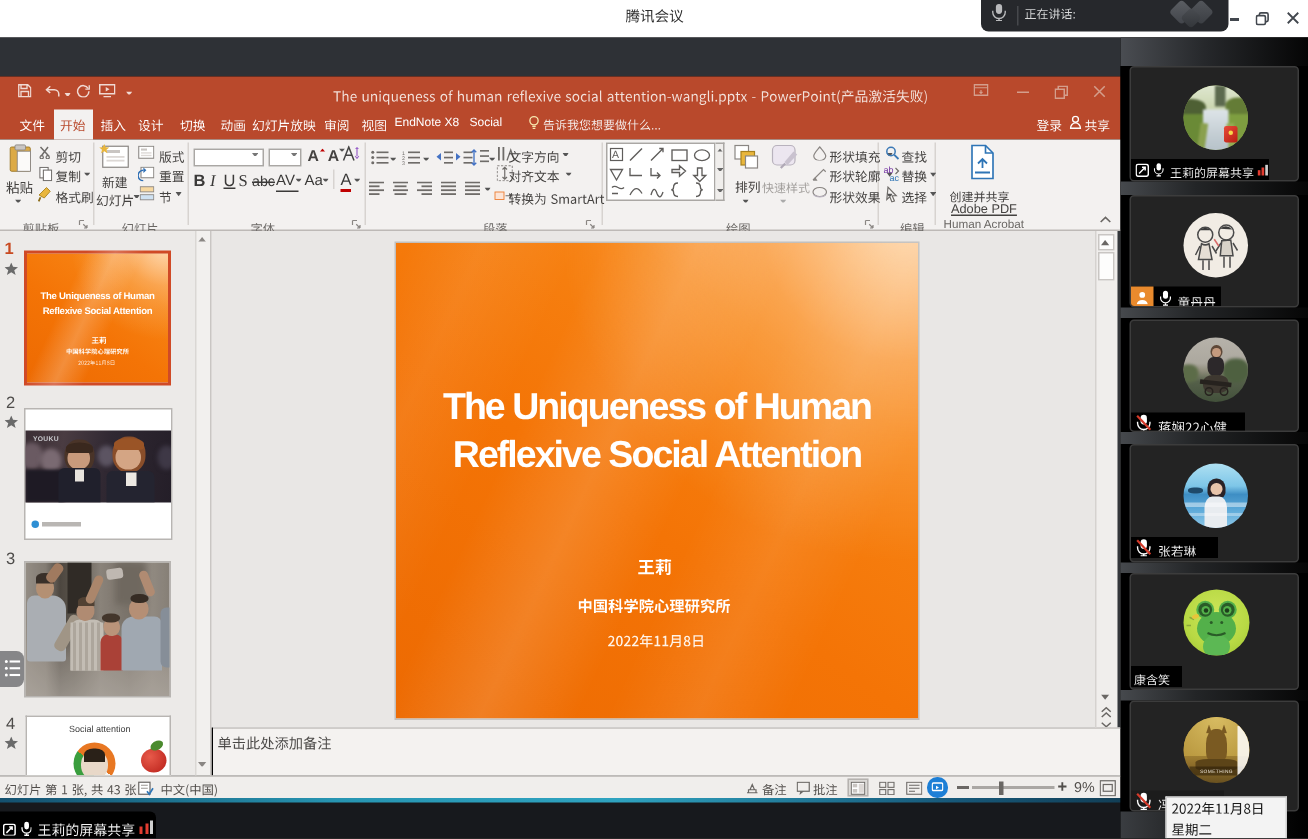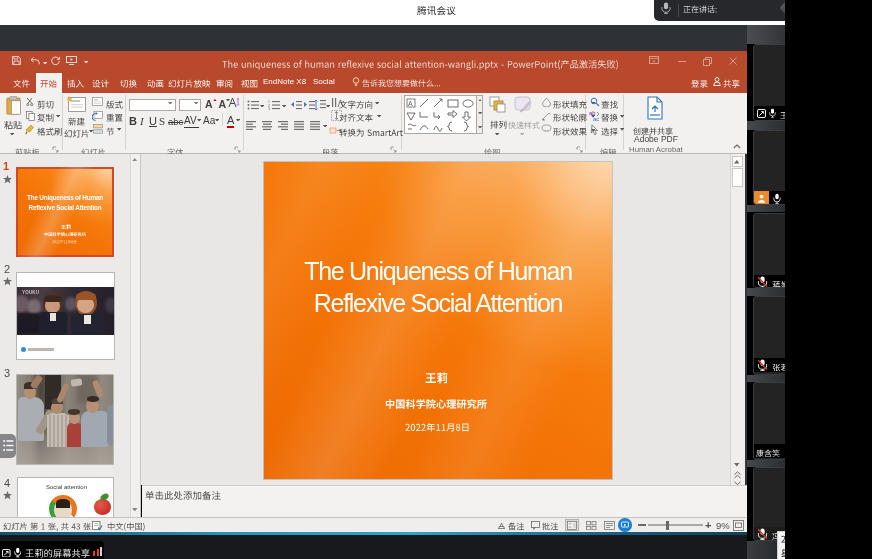--- a/index.html
+++ b/index.html
@@ -1,16 +1,16 @@
 <!DOCTYPE html>
 <html><head><meta charset="utf-8"><style>
 *{margin:0;padding:0;box-sizing:border-box}
 html,body{width:872px;height:559px;overflow:hidden;background:#000;font-family:"Liberation Sans",sans-serif;}
 </style></head><body>
-<div style="position:relative;width:785px;height:559px;background:#000;overflow:hidden">
+<div style="position:relative;width:872px;height:559px;background:#000;overflow:hidden">
 
 <div style="position:absolute;left:0px;top:0px;width:872px;height:24.5px;background:#ffffff;"></div>
 <svg style="position:absolute;left:417.3px;top:3.4px;overflow:visible;" width="39" height="13">
       <path fill="#2e2e2e" d="M7.8 3.2C7.7 3.5 7.4 4.0 7.3 4.3L7.8 4.5C8.0 4.2 8.2 3.8 8.4 3.4ZM4.1 3.4C4.3 3.7 4.5 4.2 4.5 4.5L5.1 4.3C5.1 4.0 4.8 3.5 4.6 3.2ZM3.8 10.1V10.6H7.4V10.1ZM0.8 3.5V7.0C0.8 8.4 0.8 10.3 0.3 11.7C0.4 11.8 0.7 11.9 0.8 12.0C1.1 11.1 1.3 9.9 1.4 8.7H2.6V11.1C2.6 11.3 2.6 11.3 2.5 11.3C2.4 11.3 2.0 11.3 1.6 11.3C1.7 11.5 1.8 11.8 1.8 11.9C2.4 11.9 2.7 11.9 3.0 11.8C3.2 11.7 3.2 11.5 3.2 11.2V7.8C3.4 7.9 3.6 8.1 3.6 8.2C4.0 8.0 4.2 7.8 4.5 7.6V7.9H7.1C7.0 8.2 6.9 8.6 6.8 8.9H5.1L5.2 8.1L4.6 8.1C4.5 8.5 4.4 9.1 4.3 9.5H8.1C8.0 10.7 7.9 11.2 7.7 11.3C7.6 11.4 7.5 11.4 7.4 11.4C7.2 11.4 6.8 11.4 6.4 11.3C6.5 11.5 6.5 11.8 6.5 11.9C7.0 12.0 7.4 12.0 7.7 12.0C7.9 11.9 8.1 11.9 8.2 11.7C8.5 11.5 8.7 10.8 8.8 9.2C8.8 9.1 8.8 8.9 8.8 8.9H7.5C7.6 8.5 7.8 7.9 7.9 7.4C8.2 7.7 8.6 8.0 9.0 8.1C9.1 8.0 9.3 7.7 9.4 7.6C8.8 7.4 8.3 7.0 7.9 6.5H9.3V5.9H5.8C5.9 5.7 6.0 5.4 6.1 5.1H9.0V4.5H6.3C6.4 4.1 6.5 3.7 6.6 3.2L6.0 3.1C5.9 3.6 5.8 4.1 5.6 4.5H3.7V5.1H5.4C5.3 5.4 5.2 5.7 5.0 5.9H3.4V6.5H4.6C4.2 7.0 3.8 7.4 3.2 7.7V3.5ZM7.2 6.5C7.4 6.8 7.6 7.1 7.8 7.3H4.8C5.0 7.1 5.2 6.8 5.4 6.5ZM1.4 4.1H2.6V5.7H1.4ZM1.4 6.4H2.6V8.1H1.4L1.4 6.9Z M10.8 3.7C11.3 4.2 11.9 4.8 12.1 5.2L12.7 4.7C12.4 4.3 11.8 3.7 11.3 3.3ZM10.1 6.1V6.8H11.5V10.2C11.5 10.6 11.2 10.9 11.0 11.0C11.1 11.2 11.3 11.5 11.4 11.6C11.5 11.4 11.8 11.2 13.5 9.9C13.4 9.8 13.3 9.5 13.2 9.3L12.2 10.1V6.1ZM13.2 3.6V4.3H14.6V7.1H13.1V7.8H14.6V11.9H15.3V7.8H16.8V7.1H15.3V4.3H17.1C17.1 8.5 17.1 11.7 18.2 12.0C18.7 12.2 19.0 11.8 19.1 10.2C19.0 10.1 18.8 9.9 18.6 9.7C18.6 10.5 18.5 11.3 18.5 11.2C17.8 11.1 17.8 7.8 17.9 3.6Z M20.9 11.8C21.3 11.7 21.8 11.6 27.0 11.2C27.2 11.5 27.4 11.8 27.5 12.0L28.2 11.6C27.8 10.9 26.8 9.8 26.0 9.1L25.3 9.4C25.7 9.7 26.1 10.2 26.5 10.6L22.0 10.9C22.7 10.3 23.4 9.5 24.0 8.7H28.3V8.0H20.3V8.7H23.0C22.4 9.6 21.7 10.3 21.4 10.6C21.1 10.8 20.9 11.0 20.7 11.1C20.8 11.3 20.9 11.6 20.9 11.8ZM24.3 3.1C23.4 4.4 21.7 5.6 19.8 6.4C20.0 6.6 20.2 6.9 20.3 7.1C20.9 6.8 21.4 6.5 22.0 6.2V6.8H26.6V6.1H22.1C22.9 5.6 23.7 5.0 24.3 4.3C24.9 4.9 25.7 5.5 26.6 6.1C27.1 6.4 27.7 6.7 28.2 7.0C28.3 6.8 28.6 6.5 28.7 6.3C27.2 5.8 25.6 4.7 24.7 3.8L25.0 3.4Z M34.4 3.6C34.7 4.2 35.2 5.1 35.3 5.6L36.0 5.3C35.8 4.8 35.4 3.9 35.0 3.3ZM30.2 3.8C30.6 4.2 31.2 4.9 31.4 5.3L32.0 4.8C31.7 4.4 31.2 3.8 30.7 3.4ZM37.2 3.7C36.9 5.7 36.3 7.5 35.3 9.0C34.3 7.6 33.7 5.9 33.4 3.8L32.7 3.9C33.1 6.2 33.7 8.1 34.8 9.6C34.1 10.4 33.3 11.0 32.1 11.5C32.3 11.6 32.5 11.9 32.6 12.1C33.7 11.6 34.6 10.9 35.3 10.2C36.0 11.0 36.9 11.6 38.0 12.1C38.2 11.9 38.4 11.6 38.6 11.4C37.4 11.0 36.5 10.4 35.8 9.6C36.9 8.0 37.5 6.0 37.9 3.8ZM29.5 6.1V6.8H30.9V10.3C30.9 10.8 30.7 11.1 30.5 11.3C30.6 11.4 30.8 11.6 30.9 11.8C31.1 11.6 31.3 11.4 33.0 10.2C33.0 10.0 32.8 9.7 32.8 9.6L31.6 10.4V6.1Z"></path>
     </svg>
 <div style="position:absolute;left:819.9px;top:12.2px;width:5.8px;height:1.4px;background:#42474e;"></div>
 <svg style="position:absolute;left:837.3px;top:8.3px" width="9" height="9" viewBox="0 0 9 9">
 <rect x="0.6" y="2.4" width="6" height="6" rx="1" fill="none" stroke="#42474e" stroke-width="1.1"></rect>
 <path d="M2.6 2.4 V1.6 a1 1 0 0 1 1-1 H7.4 a1 1 0 0 1 1 1 V5.4 a1 1 0 0 1 -1 1 H6.6" fill="none" stroke="#42474e" stroke-width="1.1"></path>
     </svg>
@@ -490,21 +490,21 @@
     </svg>
 <svg style="position:absolute;left:645px;top:96px" width="20" height="24" viewBox="0 0 20 24">
 <path d="M3 1 h9 l5 5 v17 H3 Z" fill="#fff" stroke="#2e75b6" stroke-width="1.1"></path>
 <path d="M12 1 v5 h5" fill="none" stroke="#2e75b6" stroke-width="1.1"></path>
 <path d="M10 16 v-6 m-3 3 l3-3 3 3" stroke="#2e75b6" fill="none" stroke-width="1.2"></path>
 <path d="M5 19 h10" stroke="#2e75b6" stroke-width="1.2"></path>
     </svg>
 <svg style="position:absolute;left:633px;top:124.5px;overflow:visible;" width="40" height="10">
       <path fill="#444240" d="M6.7 2.7V9.1C6.7 9.3 6.6 9.3 6.5 9.3C6.3 9.3 5.8 9.3 5.3 9.3C5.4 9.5 5.5 9.7 5.5 9.9C6.2 9.9 6.7 9.9 6.9 9.8C7.2 9.7 7.3 9.5 7.3 9.1V2.7ZM5.1 3.5V7.9H5.7V3.5ZM1.1 5.5V8.9C1.1 9.6 1.4 9.8 2.2 9.8C2.3 9.8 3.5 9.8 3.6 9.8C4.4 9.8 4.5 9.5 4.6 8.4C4.4 8.3 4.2 8.3 4.1 8.2C4.0 9.1 4.0 9.3 3.6 9.3C3.4 9.3 2.4 9.3 2.2 9.3C1.8 9.3 1.7 9.2 1.7 8.9V6.0H3.5C3.4 7.0 3.3 7.4 3.2 7.5C3.2 7.6 3.1 7.6 3.0 7.6C2.9 7.6 2.6 7.6 2.3 7.5C2.4 7.7 2.4 7.9 2.5 8.1C2.8 8.1 3.1 8.1 3.2 8.1C3.4 8.0 3.6 8.0 3.7 7.9C3.9 7.7 4.0 7.1 4.0 5.7C4.1 5.6 4.1 5.5 4.1 5.5ZM2.5 2.6C2.1 3.6 1.2 4.7 0.2 5.4C0.4 5.5 0.6 5.7 0.7 5.9C1.4 5.2 2.1 4.4 2.6 3.6C3.3 4.3 4.0 5.1 4.3 5.6L4.8 5.2C4.4 4.7 3.6 3.8 2.9 3.1L3.1 2.7Z M11.2 3.2V3.7H12.6V4.3H10.6V4.8H12.6V5.4H11.1V5.9H12.6V6.5H11.0V7.0H12.6V7.6H10.7V8.1H12.6V8.9H13.2V8.1H15.5V7.6H13.2V7.0H15.2V6.5H13.2V5.9H15.0V4.8H15.6V4.3H15.0V3.2H13.2V2.6H12.6V3.2ZM13.2 4.8H14.5V5.4H13.2ZM13.2 4.3V3.7H14.5V4.3ZM8.8 6.1C8.8 6.0 9.0 5.9 9.1 5.9H10.1C10.0 6.6 9.8 7.2 9.6 7.7C9.4 7.4 9.2 7.0 9.1 6.5L8.6 6.7C8.8 7.4 9.1 7.9 9.4 8.3C9.1 8.8 8.7 9.2 8.3 9.5C8.4 9.6 8.6 9.8 8.7 9.9C9.1 9.6 9.5 9.2 9.7 8.7C10.6 9.5 11.8 9.7 13.2 9.7H15.5C15.5 9.6 15.6 9.3 15.7 9.2C15.3 9.2 13.6 9.2 13.2 9.2C11.9 9.2 10.8 9.0 10.0 8.2C10.3 7.5 10.6 6.5 10.7 5.4L10.3 5.3L10.2 5.3H9.5C9.9 4.7 10.3 4.0 10.7 3.2L10.3 3.0L10.1 3.1H8.5V3.6H9.9C9.6 4.3 9.2 5.0 9.0 5.2C8.9 5.4 8.7 5.6 8.5 5.6C8.6 5.8 8.7 6.0 8.8 6.1Z M21.1 4.8V6.5H18.9V6.3V4.8ZM21.6 2.5C21.5 3.0 21.2 3.7 20.9 4.2H16.7V4.8H18.3V6.3V6.5H16.4V7.1H18.2C18.1 8.0 17.7 8.8 16.4 9.5C16.6 9.6 16.8 9.8 16.9 10.0C18.3 9.2 18.8 8.2 18.9 7.1H21.1V9.9H21.8V7.1H23.6V6.5H21.8V4.8H23.3V4.2H21.5C21.8 3.8 22.1 3.2 22.3 2.7ZM17.7 2.8C18.1 3.2 18.4 3.8 18.6 4.2L19.2 3.9C19.0 3.6 18.6 3.0 18.3 2.6Z M28.7 8.1C29.5 8.6 30.4 9.4 30.9 9.9L31.5 9.6C31.0 9.1 30.0 8.3 29.2 7.8ZM26.6 7.8C26.2 8.4 25.3 9.1 24.5 9.5C24.6 9.6 24.8 9.8 25.0 9.9C25.8 9.5 26.7 8.7 27.3 8.0ZM24.7 4.3V4.8H26.2V6.7H24.4V7.3H31.6V6.7H29.8V4.8H31.4V4.3H29.8V2.6H29.1V4.3H26.9V2.6H26.2V4.3ZM26.9 6.7V4.8H29.1V6.7Z M34.1 4.7H37.9V5.5H34.1ZM33.5 4.3V5.9H38.5V4.3ZM38.3 6.4 38.1 6.4H33.2V6.9H37.3C36.8 7.1 36.2 7.3 35.7 7.4L35.7 7.8H32.4V8.4H35.7V9.3C35.7 9.4 35.6 9.4 35.5 9.4C35.3 9.4 34.8 9.5 34.2 9.4C34.3 9.6 34.4 9.8 34.5 9.9C35.2 9.9 35.6 9.9 35.9 9.9C36.2 9.8 36.3 9.6 36.3 9.3V8.4H39.6V7.8H36.3V7.6C37.2 7.4 38.1 7.1 38.8 6.7L38.4 6.4ZM35.5 2.6C35.6 2.8 35.7 3.0 35.7 3.3H32.5V3.8H39.5V3.3H36.4C36.3 3.0 36.2 2.7 36.1 2.5Z"></path>
     </svg>
-<div style="position:absolute;left:634px;top:133.5px;width:52px;height:10px;color:#444240;font-size:8.5px;white-space:nowrap;">Adobe PDF</div>
+<div style="position:absolute;left:634px;top:133.5px;width:52px;height:10px;color:#444240;font-size:8.5px;white-space:nowrap;text-decoration:underline;">Adobe PDF</div>
 <div style="position:absolute;left:629px;top:144.5px;width:62px;height:9px;color:#6a6764;font-size:7.8px;white-space:nowrap;">Human Acrobat</div>
 <svg style="position:absolute;left:733.0px;top:144.0px" width="8" height="5" viewBox="0 0 8 5">
       <path d="M0.8 4 L4 1 L7.2 4" stroke="#6a6764" fill="none" stroke-width="1.1"></path>
     </svg>
 <div style="position:absolute;left:0px;top:154px;width:747px;height:331.3px;background:#e9e7e5;"></div>
 <div style="position:absolute;left:0px;top:154px;width:129.5px;height:363.2px;background:#eceae8;"></div>
 <div style="position:absolute;left:129.5px;top:154px;width:11px;height:363.2px;background:#f2f0ee;border-left:1px solid #dad7d4;border-right:1px solid #c9c6c3;"></div>
 <svg style="position:absolute;left:132.0px;top:157.5px" width="5.5" height="3.5" viewBox="0 0 5.5 3.5">
       <polygon points="0,3.5 2.75,0 5.5,3.5" fill="#8a8683"></polygon>
     </svg>
@@ -596,21 +596,21 @@
 <div style="position:absolute;left:0;top:6px;width:97px;text-align:center;color:#3a3a3a;font-size:6px;">Social attention</div>
 <div style="position:absolute;left:31px;top:17px;width:28px;height:28px;border-radius:50%;background:conic-gradient(#e87722 0 35%,#f4f4f2 35% 50%,#3a9e3e 50% 85%,#e87722 85% 100%)"></div>
 <div style="position:absolute;left:36px;top:22px;width:18px;height:20px;border-radius:48%;background:#e8d8c8"></div>
 <div style="position:absolute;left:38px;top:21px;width:14px;height:9px;border-radius:45% 45% 0 0;background:#2a2118"></div>
 <div style="position:absolute;left:76px;top:21px;width:17px;height:16px;border-radius:50%;background:radial-gradient(circle at 35% 35%,#e85a4a,#b81f18)"></div>
 <div style="position:absolute;left:82px;top:16px;width:9px;height:6px;border-radius:60% 40% 60% 40%;background:#4a8a2e;transform:rotate(-18deg)"></div>
 </div>
 <div style="position:absolute;left:141.5px;top:154px;width:588.5px;height:331.4px;background:#e9e7e5;"></div>
 <div style="position:absolute;left:262.9px;top:160.7px;width:349.8px;height:319.2px;border:1px solid #c2bfbc;background:radial-gradient(circle at 97% -5%,rgba(255,240,215,0.72) 0%,rgba(255,214,165,0.35) 20%,rgba(255,255,255,0) 48%),linear-gradient(216deg,#fb9c45 0%,#f78313 24%,#f47406 56%,#ed6a02 100%);"></div>
 <div style="position:absolute;left:262.9px;top:160.7px;width:349.8px;height:319.2px;background:linear-gradient(115deg,transparent 28%,rgba(255,255,255,0.13) 41%,transparent 54%),linear-gradient(115deg,transparent 58%,rgba(255,255,255,0.09) 70%,transparent 82%),linear-gradient(295deg,transparent 75%,rgba(255,255,255,0.08) 88%,transparent 98%);"></div>
-<div style="position:absolute;left:263px;top:254.7px;width:350px;height:70px;color:#fff;font-size:25px;font-weight:normal;text-align:center;line-height:32px;letter-spacing:-1.3px;">The Uniqueness of Human<br>Reflexive Social Attention</div>
+<div style="position:absolute;left:263px;top:254.7px;width:350px;height:70px;color:#fff;font-size:25px;font-weight:bold;text-align:center;line-height:32px;letter-spacing:-1.3px;">The Uniqueness of Human<br>Reflexive Social Attention</div>
 <svg style="position:absolute;left:424.8px;top:369.4px;overflow:visible;" width="23" height="15">
       <path fill="#ffffff" d="M0.5 12.5V13.9H11.0V12.5H6.5V9.6H10.0V8.2H6.5V5.6H10.4V4.3H1.1V5.6H5.0V8.2H1.6V9.6H5.0V12.5Z M18.4 6.7V12.1H19.7V6.7ZM20.7 6.2V12.8C20.7 13.0 20.6 13.1 20.4 13.1C20.3 13.1 19.6 13.1 19.0 13.1C19.2 13.4 19.4 14.0 19.5 14.4C20.4 14.4 21.0 14.3 21.5 14.1C21.9 13.9 22.0 13.6 22.0 12.9V6.2ZM16.8 6.1C15.7 6.5 13.9 6.7 12.3 6.8C12.5 7.1 12.6 7.5 12.7 7.8C13.2 7.8 13.8 7.8 14.4 7.7V8.6H12.2V9.8H14.1C13.6 10.8 12.8 11.9 12.0 12.5C12.2 12.7 12.7 13.2 12.9 13.5C13.4 13.0 14.0 12.3 14.4 11.5V14.4H15.8V11.2C16.2 11.7 16.5 12.1 16.7 12.4L17.7 11.4C17.4 11.1 16.3 10.2 15.8 9.8H17.6V8.6H15.8V7.5C16.5 7.4 17.1 7.3 17.7 7.1ZM12.1 4.2V5.4H14.5V6.2H15.9V5.4H18.5V6.2H19.9V5.4H22.4V4.2H19.9V3.6H18.5V4.2H15.9V3.6H14.5V4.2Z"></path>
     </svg>
 <svg style="position:absolute;left:385.4px;top:395.5px;overflow:visible;" width="102" height="13">
       <path fill="#ffffff" d="M4.4 3.2V4.9H0.9V10.1H2.1V9.5H4.4V12.7H5.7V9.5H8.0V10.1H9.3V4.9H5.7V3.2ZM2.1 8.3V6.1H4.4V8.3ZM8.0 8.3H5.7V6.1H8.0Z M12.6 9.5V10.5H17.9V9.5H17.2L17.7 9.2C17.6 9.0 17.3 8.6 17.0 8.3H17.5V7.3H15.8V6.3H17.8V5.2H12.7V6.3H14.7V7.3H13.0V8.3H14.7V9.5ZM16.1 8.6C16.4 8.9 16.7 9.2 16.8 9.5H15.8V8.3H16.8ZM11.0 3.6V12.7H12.2V12.2H18.3V12.7H19.6V3.6ZM12.2 11.1V4.7H18.3V11.1Z M25.3 4.5C25.9 4.9 26.5 5.6 26.8 6.0L27.7 5.3C27.4 4.8 26.7 4.2 26.1 3.8ZM24.9 7.2C25.5 7.6 26.2 8.3 26.6 8.7L27.4 7.9C27.1 7.5 26.3 6.9 25.7 6.5ZM24.1 3.3C23.3 3.6 22.0 3.9 20.8 4.1C20.9 4.4 21.1 4.8 21.1 5.0C21.5 5.0 21.9 4.9 22.3 4.9V6.0H20.7V7.2H22.1C21.8 8.2 21.2 9.3 20.6 9.9C20.8 10.2 21.1 10.7 21.2 11.1C21.6 10.6 22.0 9.9 22.3 9.1V12.7H23.5V8.6C23.7 9.0 24.0 9.4 24.1 9.7L24.8 8.8C24.6 8.5 23.8 7.5 23.5 7.3V7.2H24.8V6.0H23.5V4.6C23.9 4.5 24.4 4.4 24.8 4.3ZM24.6 9.7 24.8 10.9 27.9 10.4V12.7H29.1V10.2L30.3 9.9L30.2 8.8L29.1 9.0V3.2H27.9V9.2Z M35.0 8.3V8.9H31.2V10.1H35.0V11.4C35.0 11.5 35.0 11.5 34.8 11.5C34.6 11.5 33.8 11.5 33.2 11.5C33.4 11.8 33.6 12.4 33.7 12.7C34.5 12.7 35.2 12.7 35.7 12.5C36.1 12.3 36.3 12.0 36.3 11.4V10.1H40.3V8.9H36.3V8.8C37.2 8.3 38.0 7.8 38.6 7.2L37.9 6.6L37.6 6.7H33.0V7.7H36.2C35.8 7.9 35.4 8.1 35.0 8.3ZM34.8 3.5C35.0 3.9 35.3 4.4 35.4 4.8H33.7L34.1 4.6C33.9 4.2 33.5 3.7 33.2 3.3L32.1 3.7C32.4 4.0 32.7 4.4 32.8 4.8H31.3V7.0H32.4V5.9H39.0V7.0H40.2V4.8H38.7C39.0 4.4 39.3 4.0 39.5 3.6L38.3 3.2C38.1 3.7 37.7 4.3 37.4 4.8H36.1L36.7 4.5C36.5 4.1 36.2 3.5 35.9 3.1Z M46.7 3.4C46.9 3.7 47.0 4.0 47.1 4.4H44.7V6.4H45.6V7.3H49.8V6.4H50.6V4.4H48.4C48.3 4.0 48.1 3.5 47.9 3.1ZM45.9 6.2V5.4H49.4V6.2ZM44.8 8.1V9.1H46.0C45.9 10.4 45.5 11.3 43.9 11.8C44.1 12.0 44.5 12.4 44.6 12.7C46.5 12.1 47.0 10.9 47.2 9.1H47.8V11.3C47.8 12.3 48.1 12.6 49.0 12.6C49.1 12.6 49.5 12.6 49.7 12.6C50.4 12.6 50.7 12.2 50.8 10.8C50.5 10.7 50.0 10.5 49.8 10.4C49.7 11.4 49.7 11.6 49.5 11.6C49.5 11.6 49.2 11.6 49.2 11.6C49.0 11.6 49.0 11.5 49.0 11.2V9.1H50.6V8.1ZM41.5 3.6V12.7H42.6V4.7H43.4C43.2 5.3 43.0 6.2 42.8 6.8C43.4 7.5 43.5 8.2 43.5 8.6C43.5 8.9 43.5 9.2 43.3 9.3C43.3 9.3 43.2 9.3 43.1 9.3C42.9 9.4 42.8 9.3 42.6 9.3C42.8 9.6 42.9 10.1 42.9 10.4C43.1 10.4 43.4 10.4 43.6 10.4C43.8 10.3 44.0 10.3 44.1 10.1C44.5 9.9 44.6 9.4 44.6 8.8C44.6 8.2 44.5 7.5 43.8 6.7C44.1 5.9 44.5 4.8 44.7 4.0L43.9 3.5L43.8 3.6Z M54.0 6.1V10.8C54.0 12.1 54.4 12.5 55.7 12.5C56.0 12.5 57.1 12.5 57.4 12.5C58.7 12.5 59.0 11.9 59.1 10.0C58.8 9.9 58.3 9.7 58.0 9.5C57.9 11.1 57.8 11.4 57.3 11.4C57.0 11.4 56.1 11.4 55.9 11.4C55.4 11.4 55.3 11.3 55.3 10.8V6.1ZM52.2 6.7C52.0 8.1 51.7 9.6 51.4 10.7L52.6 11.2C53.0 10.0 53.2 8.2 53.4 6.9ZM58.5 6.8C59.1 8.0 59.6 9.6 59.7 10.7L61.0 10.2C60.8 9.1 60.2 7.6 59.7 6.4ZM54.4 4.2C55.3 4.8 56.6 5.8 57.1 6.4L58.0 5.4C57.4 4.8 56.1 3.9 55.2 3.3Z M66.4 6.5H67.5V7.3H66.4ZM68.5 6.5H69.5V7.3H68.5ZM66.4 4.6H67.5V5.5H66.4ZM68.5 4.6H69.5V5.5H68.5ZM64.6 11.3V12.4H71.1V11.3H68.6V10.3H70.8V9.2H68.6V8.4H70.7V3.6H65.3V8.4H67.4V9.2H65.3V10.3H67.4V11.3ZM61.4 10.6 61.7 11.8C62.7 11.5 63.9 11.1 65.1 10.7L64.9 9.5L63.9 9.9V7.8H64.8V6.7H63.9V4.9H65.0V3.8H61.6V4.9H62.7V6.7H61.7V7.8H62.7V10.2Z M79.1 4.8V7.3H77.9V4.8ZM75.8 7.3V8.5H76.7C76.7 9.7 76.4 11.2 75.6 12.1C75.8 12.3 76.3 12.6 76.5 12.8C77.5 11.7 77.8 10.0 77.9 8.5H79.1V12.7H80.2V8.5H81.3V7.3H80.2V4.8H81.1V3.7H76.1V4.8H76.8V7.3ZM71.8 3.7V4.8H72.9C72.7 6.1 72.3 7.3 71.6 8.2C71.8 8.5 72.0 9.3 72.1 9.6C72.2 9.5 72.3 9.3 72.5 9.1V12.3H73.5V11.5H75.4V6.8H73.5C73.7 6.1 73.9 5.4 74.1 4.8H75.6V3.7ZM73.5 7.9H74.4V10.4H73.5Z M85.4 5.4C84.6 6.0 83.4 6.5 82.5 6.8L83.3 7.7C84.3 7.4 85.5 6.7 86.4 6.0ZM87.1 6.0C88.1 6.5 89.4 7.2 90.0 7.7L90.9 7.0C90.2 6.5 88.9 5.8 88.0 5.4ZM85.3 7.2V8.1H82.8V9.2H85.3C85.1 10.1 84.4 11.1 82.0 11.7C82.3 12.0 82.7 12.4 82.8 12.7C85.7 11.9 86.4 10.5 86.5 9.2H88.0V11.0C88.0 12.2 88.3 12.6 89.3 12.6C89.5 12.6 90.0 12.6 90.2 12.6C91.1 12.6 91.4 12.1 91.5 10.5C91.2 10.4 90.7 10.2 90.4 10.0C90.4 11.2 90.3 11.4 90.1 11.4C90.0 11.4 89.6 11.4 89.5 11.4C89.3 11.4 89.3 11.4 89.3 11.0V8.1H86.6V7.2ZM85.7 3.4C85.8 3.6 85.9 3.9 86.0 4.2H82.3V6.2H83.5V5.2H89.9V6.1H91.2V4.2H87.5C87.4 3.8 87.2 3.4 87.0 3.1Z M97.2 4.1V7.3C97.2 8.8 97.1 10.7 95.7 11.9C96.0 12.1 96.5 12.5 96.7 12.8C98.1 11.5 98.4 9.4 98.5 7.8H99.5V12.7H100.7V7.8H101.7V6.6H98.5V5.0C99.5 4.9 100.7 4.7 101.6 4.4L100.8 3.3C99.9 3.6 98.5 3.9 97.2 4.1ZM93.9 8.1V7.8V6.8H95.3V8.1ZM96.2 3.4C95.3 3.7 93.9 3.9 92.7 4.1V7.8C92.7 9.1 92.6 10.9 92.0 12.0C92.2 12.2 92.8 12.6 93.0 12.8C93.5 11.8 93.8 10.4 93.8 9.2H96.5V5.7H93.9V5.0C94.9 4.9 96.1 4.7 96.9 4.4Z"></path>
     </svg>
 <svg style="position:absolute;left:404.99649999999997px;top:420.3px;overflow:visible;" width="65" height="12">
       <path fill="#fff3e8" d="M0.4 10.8H4.8V9.9H3.1C2.8 9.9 2.4 9.9 2.0 9.9C3.5 8.6 4.5 7.2 4.5 5.9C4.5 4.6 3.7 3.8 2.4 3.8C1.5 3.8 0.9 4.2 0.4 4.8L1.0 5.4C1.3 5.0 1.8 4.7 2.3 4.7C3.1 4.7 3.5 5.2 3.5 5.9C3.5 7.0 2.4 8.4 0.4 10.2Z M8.0 10.9C9.3 10.9 10.2 9.7 10.2 7.3C10.2 5.0 9.3 3.8 8.0 3.8C6.6 3.8 5.7 5.0 5.7 7.3C5.7 9.7 6.6 10.9 8.0 10.9ZM8.0 10.1C7.3 10.1 6.8 9.3 6.8 7.3C6.8 5.4 7.3 4.7 8.0 4.7C8.6 4.7 9.1 5.4 9.1 7.3C9.1 9.3 8.6 10.1 8.0 10.1Z M11.0 10.8H15.4V9.9H13.7C13.4 9.9 13.0 9.9 12.6 9.9C14.1 8.6 15.1 7.2 15.1 5.9C15.1 4.6 14.3 3.8 13.0 3.8C12.1 3.8 11.5 4.2 11.0 4.8L11.6 5.4C11.9 5.0 12.4 4.7 12.9 4.7C13.7 4.7 14.1 5.2 14.1 5.9C14.1 7.0 13.0 8.4 11.0 10.2Z M16.3 10.8H20.7V9.9H19.0C18.7 9.9 18.3 9.9 17.9 9.9C19.4 8.6 20.4 7.2 20.4 5.9C20.4 4.6 19.6 3.8 18.3 3.8C17.4 3.8 16.8 4.2 16.3 4.8L16.9 5.4C17.2 5.0 17.7 4.7 18.2 4.7C19.0 4.7 19.4 5.2 19.4 5.9C19.4 7.0 18.3 8.4 16.3 10.2Z M21.6 8.6V9.5H25.9V11.6H26.8V9.5H30.1V8.6H26.8V7.0H29.4V6.2H26.8V4.9H29.6V4.0H24.2C24.3 3.7 24.4 3.4 24.6 3.1L23.7 2.9C23.2 4.1 22.5 5.3 21.6 6.1C21.8 6.2 22.2 6.5 22.4 6.7C22.9 6.2 23.3 5.6 23.7 4.9H25.9V6.2H23.1V8.6ZM24.0 8.6V7.0H25.9V8.6Z M31.3 10.8H35.2V9.9H33.9V3.9H33.1C32.7 4.2 32.2 4.4 31.6 4.5V5.1H32.8V9.9H31.3Z M36.6 10.8H40.5V9.9H39.2V3.9H38.4C38.0 4.2 37.5 4.4 36.9 4.5V5.1H38.1V9.9H36.6Z M42.9 3.4V6.4C42.9 7.8 42.8 9.7 41.3 10.9C41.5 11.1 41.9 11.4 42.0 11.6C42.9 10.8 43.4 9.8 43.6 8.7H47.9V10.4C47.9 10.6 47.8 10.6 47.6 10.6C47.4 10.6 46.6 10.6 45.9 10.6C46.0 10.9 46.2 11.3 46.3 11.5C47.3 11.5 47.9 11.5 48.3 11.4C48.7 11.2 48.8 10.9 48.8 10.4V3.4ZM43.8 4.3H47.9V5.6H43.8ZM43.8 6.5H47.9V7.9H43.8C43.8 7.4 43.8 6.9 43.8 6.5Z M53.1 10.9C54.4 10.9 55.3 10.1 55.3 9.1C55.3 8.2 54.7 7.6 54.1 7.3V7.3C54.6 6.9 55.0 6.3 55.0 5.6C55.0 4.6 54.3 3.8 53.1 3.8C52.0 3.8 51.1 4.5 51.1 5.6C51.1 6.3 51.5 6.8 52.1 7.2V7.2C51.4 7.6 50.8 8.2 50.8 9.1C50.8 10.2 51.8 10.9 53.1 10.9ZM53.5 7.0C52.7 6.7 52.1 6.3 52.1 5.6C52.1 5.0 52.5 4.6 53.1 4.6C53.7 4.6 54.1 5.1 54.1 5.7C54.1 6.2 53.9 6.6 53.5 7.0ZM53.1 10.1C52.3 10.1 51.8 9.7 51.8 9.0C51.8 8.4 52.1 7.9 52.6 7.6C53.5 7.9 54.3 8.2 54.3 9.1C54.3 9.7 53.8 10.1 53.1 10.1Z M58.2 7.6H62.6V10.0H58.2ZM58.2 6.7V4.4H62.6V6.7ZM57.3 3.5V11.5H58.2V10.9H62.6V11.4H63.5V3.5Z"></path>
     </svg>
 <div style="position:absolute;left:730px;top:154px;width:14.5px;height:331.4px;background:#f0eeec;border-left:1px solid #d5d2cf;"></div>

